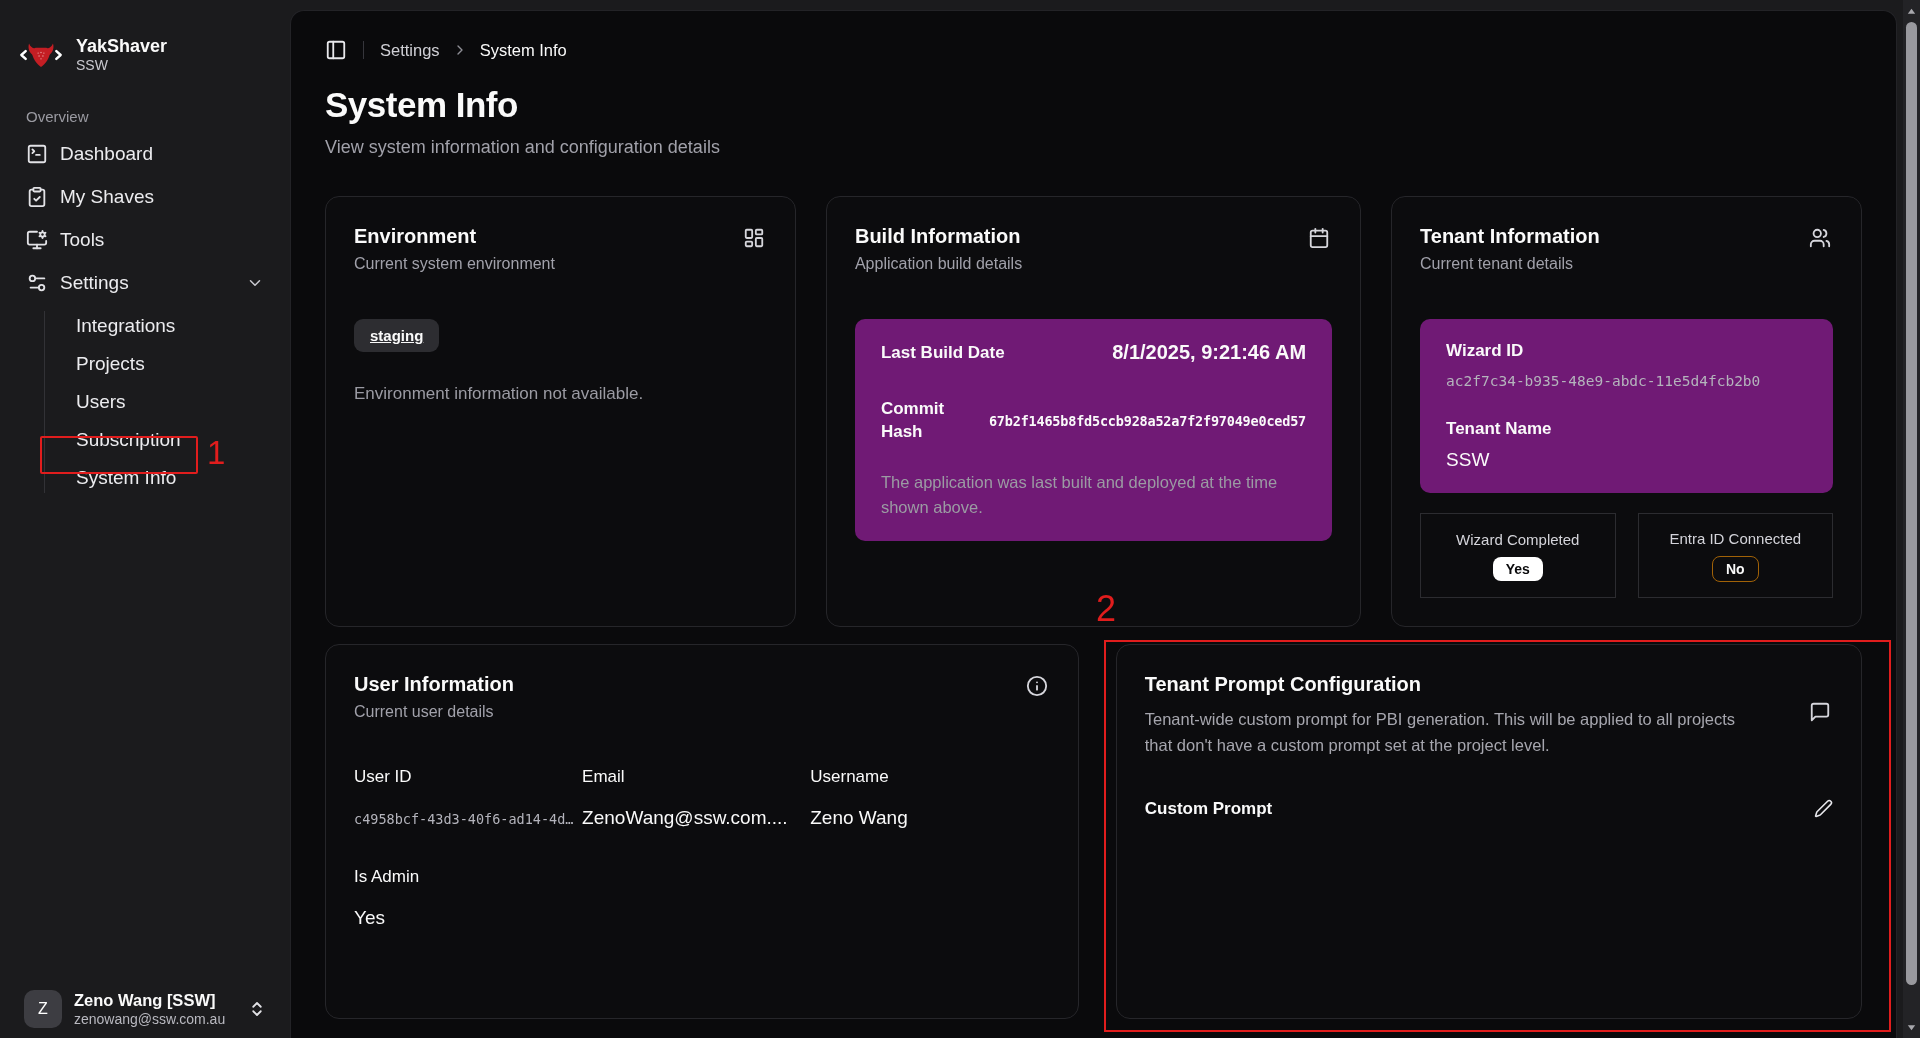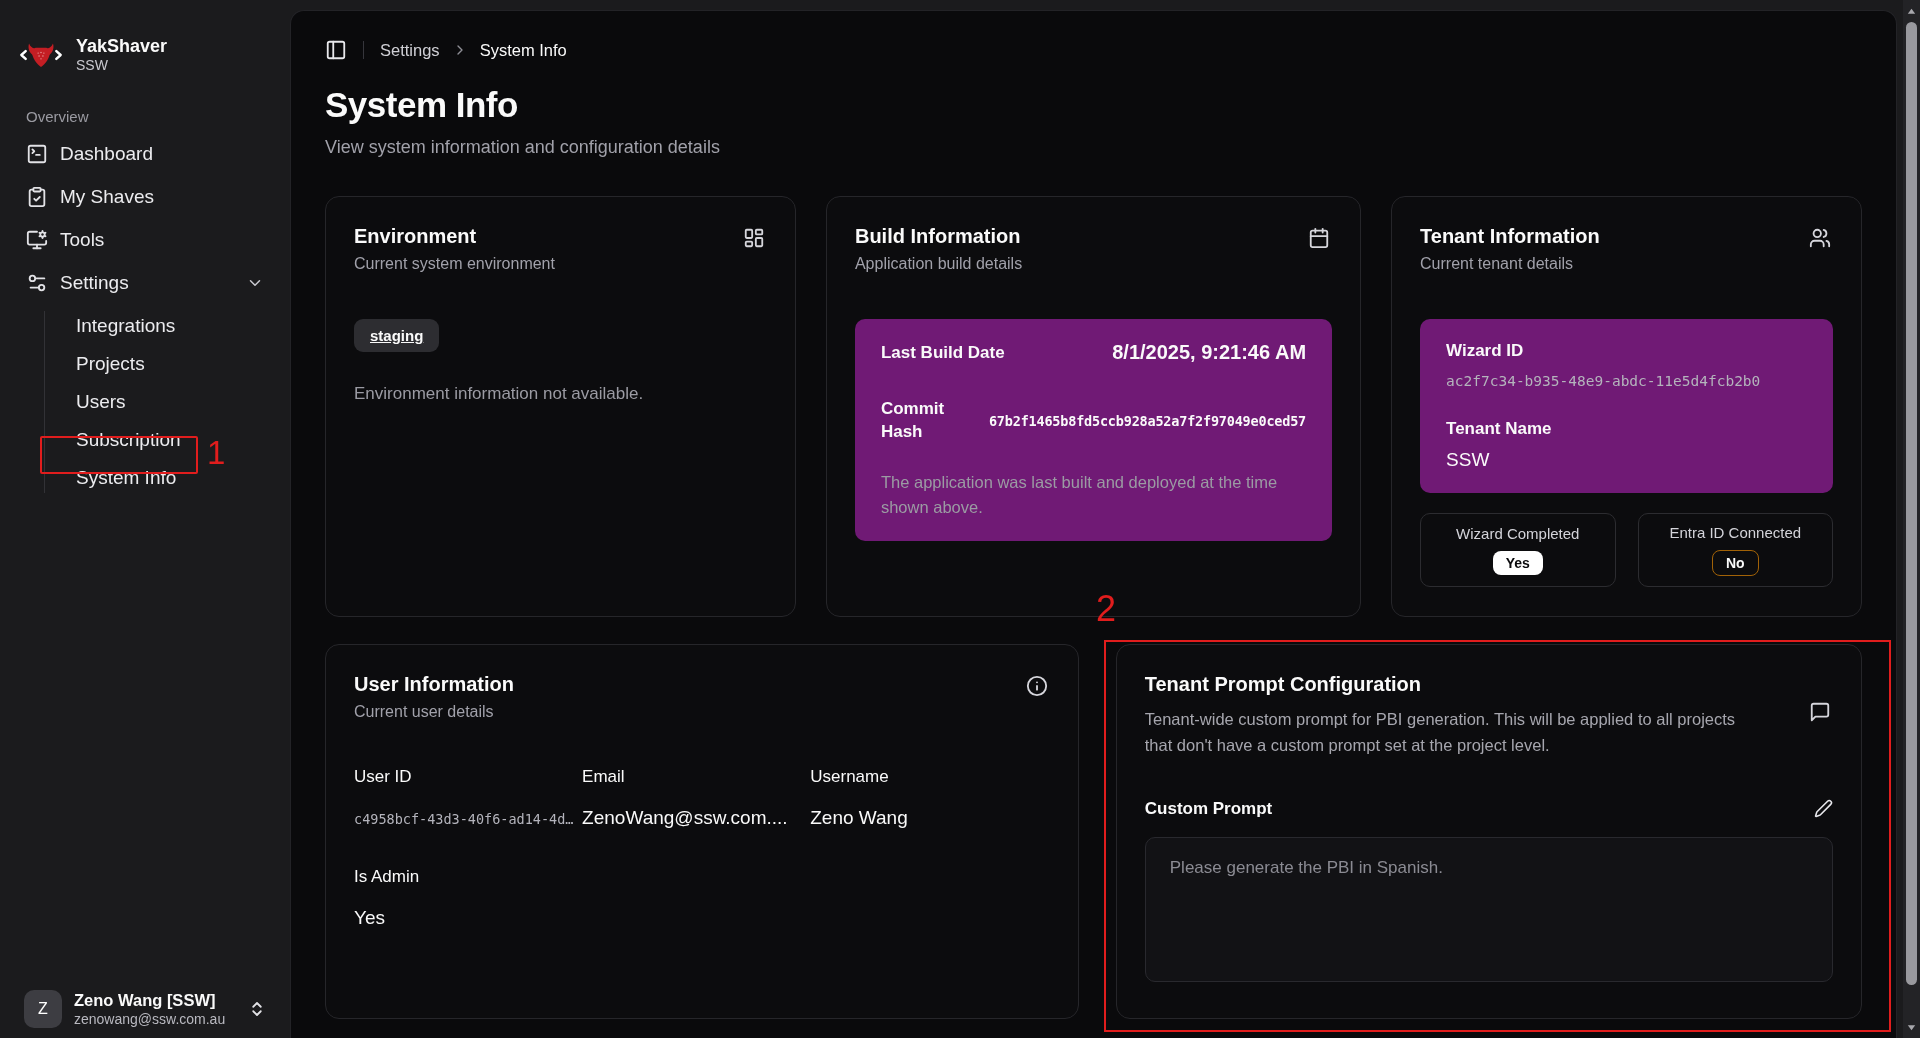--- a/index.html
+++ b/index.html
@@ -60,21 +60,21 @@
   .mono { font-family:"DejaVu Sans Mono", monospace; }
   .hash-value { font-size:13.5px; font-weight:700; text-align:right; letter-spacing:-0.2px; }
   .inner-note { font-size:16.5px; color:#9b9ba3; margin-top:26px; line-height:1.5; }
   .build-row-gap { margin-top:34px; }
 
   .tid-label { font-size:17px; font-weight:700; }
   .tid-value { font-size:14.5px; color:#b4b4bc; margin-top:12px; }
   .tname-label { font-size:17px; font-weight:700; margin-top:30px; }
   .tname-value { font-size:19px; margin-top:10px; }
   .tenant-flags { display:grid; grid-template-columns:1fr 1fr; gap:22px; margin-top:20px; }
-  .flag-box { border:1px solid #2c2c30; border-radius:10px; height:74px; display:flex; flex-direction:column; align-items:center; justify-content:center; gap:9px; }
+  .flag-box { border:1px solid #2c2c30; border-radius:0; height:85px; display:flex; flex-direction:column; align-items:center; justify-content:center; gap:9px; }
   .flag-label { font-size:15px; color:#d4d4da; }
   .pill { font-size:14px; font-weight:700; border-radius:8px; padding:4px 13px; }
   .pill-yes { background:#ffffff; color:#0a0a0c; }
   .pill-no { background:transparent; color:#fafafa; border:1px solid #a16207; }
 
   .user-grid { display:grid; grid-template-columns:1fr 1fr 1.05fr; row-gap:38px; }
   .field-label { font-size:17px; font-weight:500; }
   .field-value { font-size:19px; margin-top:20px; white-space:nowrap; overflow:hidden; }
   .field-value.small-mono { font-size:13.5px; color:#b4b4bc; margin-top:24px; }
 
@@ -337,21 +337,20 @@
         <div class="prompt-desc">Tenant-wide custom prompt for PBI generation. This will be applied to all projects that don't have a custom prompt set at the project level.</div>
         <svg class="card-icon" style="top:56px;" viewBox="0 0 24 24" fill="none" stroke="currentColor" stroke-width="2" stroke-linecap="round" stroke-linejoin="round">
           <path d="M21 15a2 2 0 0 1-2 2H7l-4 4V5a2 2 0 0 1 2-2h14a2 2 0 0 1 2 2z"></path>
         </svg>
         <div class="prompt-label-row">
           <div class="prompt-label">Custom Prompt</div>
           <svg class="pencil-icon" viewBox="0 0 24 24" fill="none" stroke="currentColor" stroke-width="2" stroke-linecap="round" stroke-linejoin="round">
             <path d="M21.174 6.812a1 1 0 0 0-3.986-3.987L3.842 16.174a2 2 0 0 0-.5.83l-1.321 4.352a.5.5 0 0 0 .623.622l4.353-1.32a2 2 0 0 0 .83-.497z"></path>
           </svg>
         </div>
-        <textarea class="prompt-textarea" placeholder="Please generate the PBI in Spanish." style=""></textarea>
       </section>
     </div>
   </main>
 
   <div id="anno-box-1" class="anno anno-box"></div>
   <div id="anno-label-1" class="anno anno-label">1</div>
   <div id="anno-box-2" class="anno anno-box"></div>
   <div id="anno-label-2" class="anno anno-label">2</div>
 
   <div class="scrollbar">

